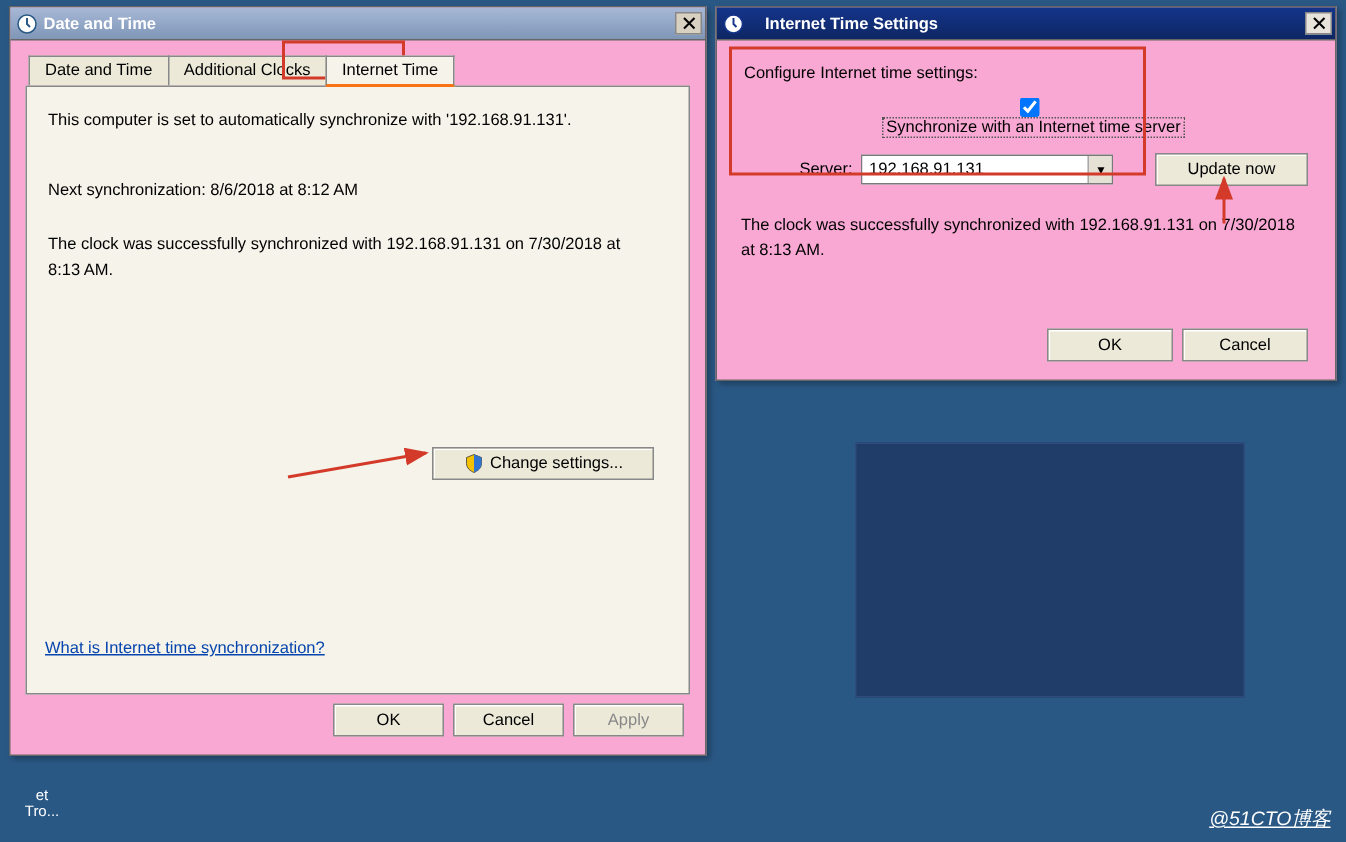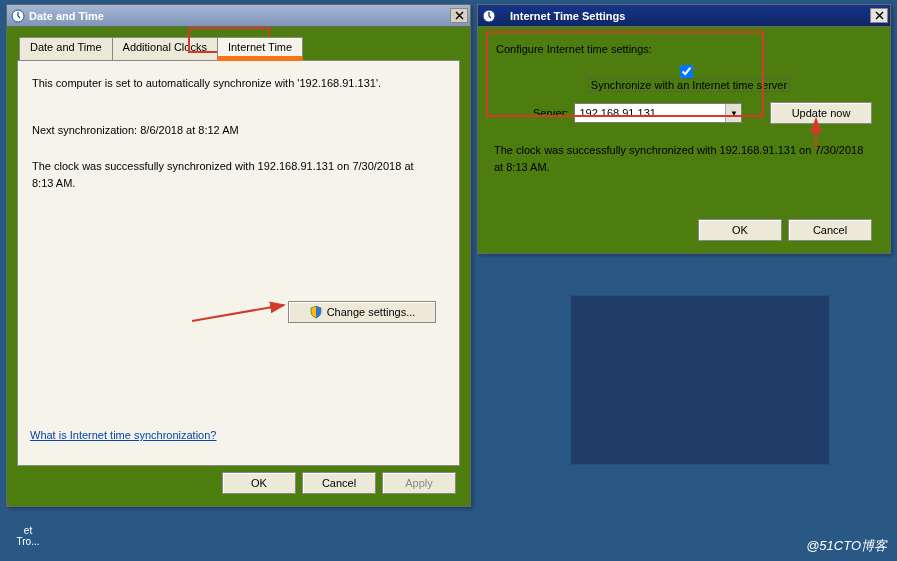--- a/index.html
+++ b/index.html
@@ -9,21 +9,21 @@
     height: 561px;
     background: #2a5885;
     font-family: "Segoe UI", Tahoma, sans-serif;
     font-size: 11px;
     position: relative;
     overflow: hidden;
     color: #000;
   }
   .window {
     position: absolute;
-    background: #4d7c0f;
+    background: #f9a8d4;
     border: 1px solid #666;
     box-shadow: 2px 2px 4px rgba(0,0,0,0.3);
   }
   .titlebar {
     background: linear-gradient(#a7b8d6, #7f96b7);
     height: 22px;
     display: flex;
     align-items: center;
     padding: 0 2px 0 4px;
     color: #fff;
@@ -48,21 +48,21 @@
   .tab {
     padding: 3px 10px;
     border: 1px solid #888;
     border-bottom: none;
     background: #ece9d8;
     margin-right: -1px;
     font-size: 11px;
     position: relative;
     cursor: pointer;
   }
-  .tab.active { background: #f5f3ea; z-index: 2; border-bottom: 5px solid #f97316; margin-bottom:-1px;}
+  .tab.active { background: #f5f3ea; z-index: 2; border-bottom: 2px solid #f97316; margin-bottom:-1px;}
   .tabpage {
     border: 1px solid #888;
     background: #f5f3ea;
     padding: 14px 30px 12px 14px;
     height: 406px;
     position: relative;
   }
   .row { margin-bottom: 16px; line-height: 1.5; }
   .link { color: #0645ad; text-decoration: underline; cursor: pointer; }
   .btn {
@@ -88,21 +88,21 @@
   .server-row label { width:42px; text-align:right; }
   .combo {
     display:flex; align-items:center; width:190px; height:20px;
     border:1px solid #7a7a7a; background:#fff; font-size:11px;
   }
   .combo input { border:none; outline:none; flex:1; padding:0 4px; font-size:11px; height:18px; }
   .combo .drop { width:16px; height:18px; border-left:1px solid #aaa; background:#e5e1d4;
     display:flex; align-items:center; justify-content:center; font-size:8px; cursor:pointer;}
   .red-box { position:absolute; border:2px solid #d43a2a; pointer-events:none; }
   .arrow-svg { position:absolute; pointer-events:none; }
-  .watermark { position:absolute; right:10px; bottom:6px; color:#fff; font-style:italic; font-size:13px; }
+  .watermark { position:absolute; right:10px; bottom:6px; color:#fff; font-style:italic; font-size:13px;text-decoration:underline; }
   .desktop-icon { position:absolute; left:12px; bottom:14px; width:32px; color:#fff; text-align:center; font-size:10px; line-height:1.1; }
   .dark-panel { position:absolute; left:570px; top:295px; width:260px; height:170px; border:1px solid #2e4b7a; background:#1f3d68; }
 </style>
 </head>
 <body>
 
 <div class="window" style="left:6px; top:4px; width:465px;">
   <div class="titlebar">
     <span class="icon">
       <svg viewBox="0 0 14 14" width="14" height="14">

